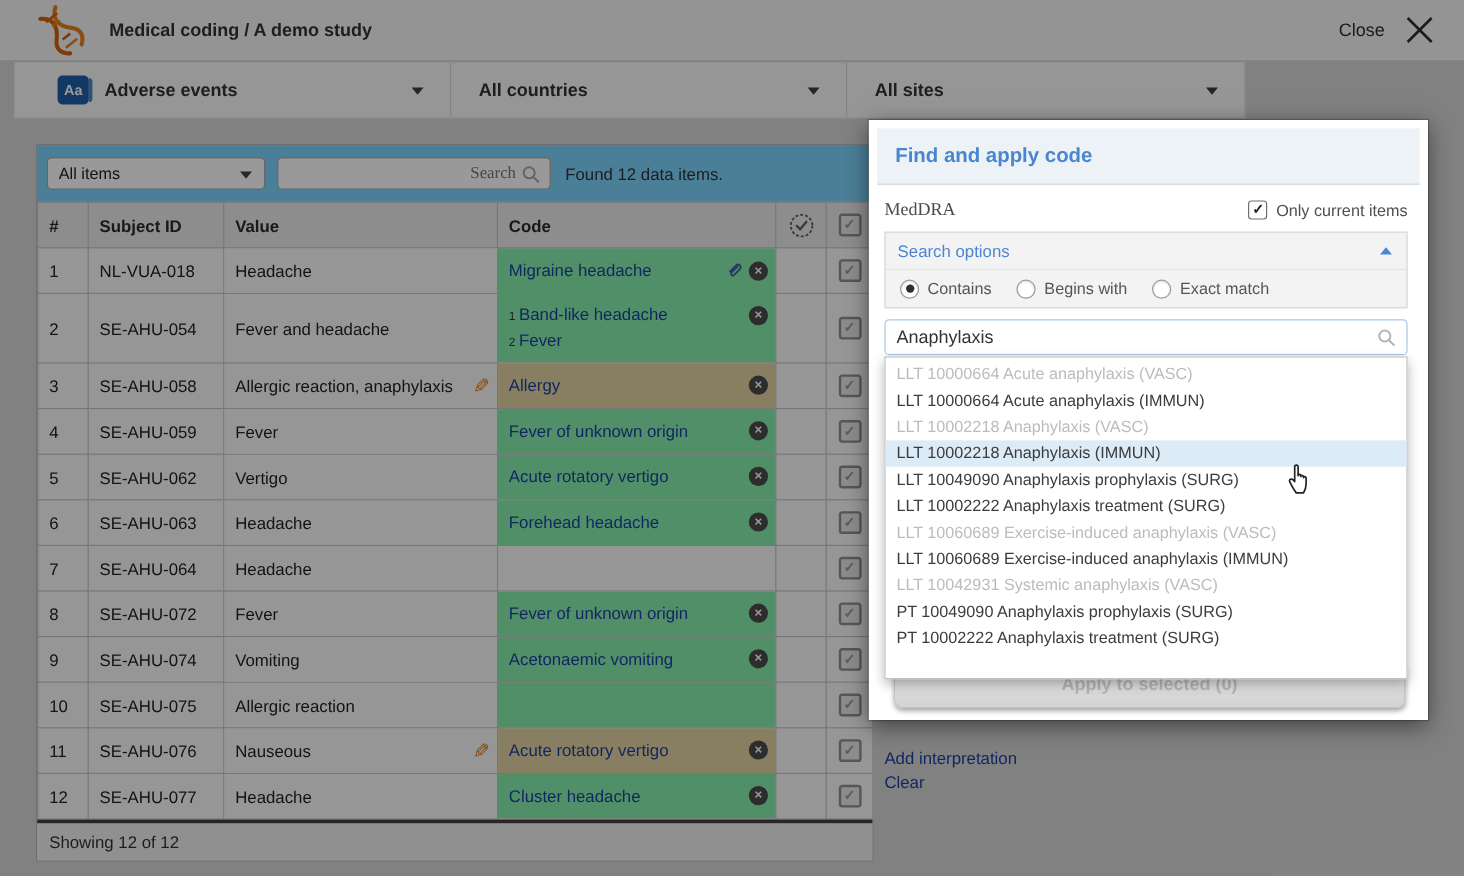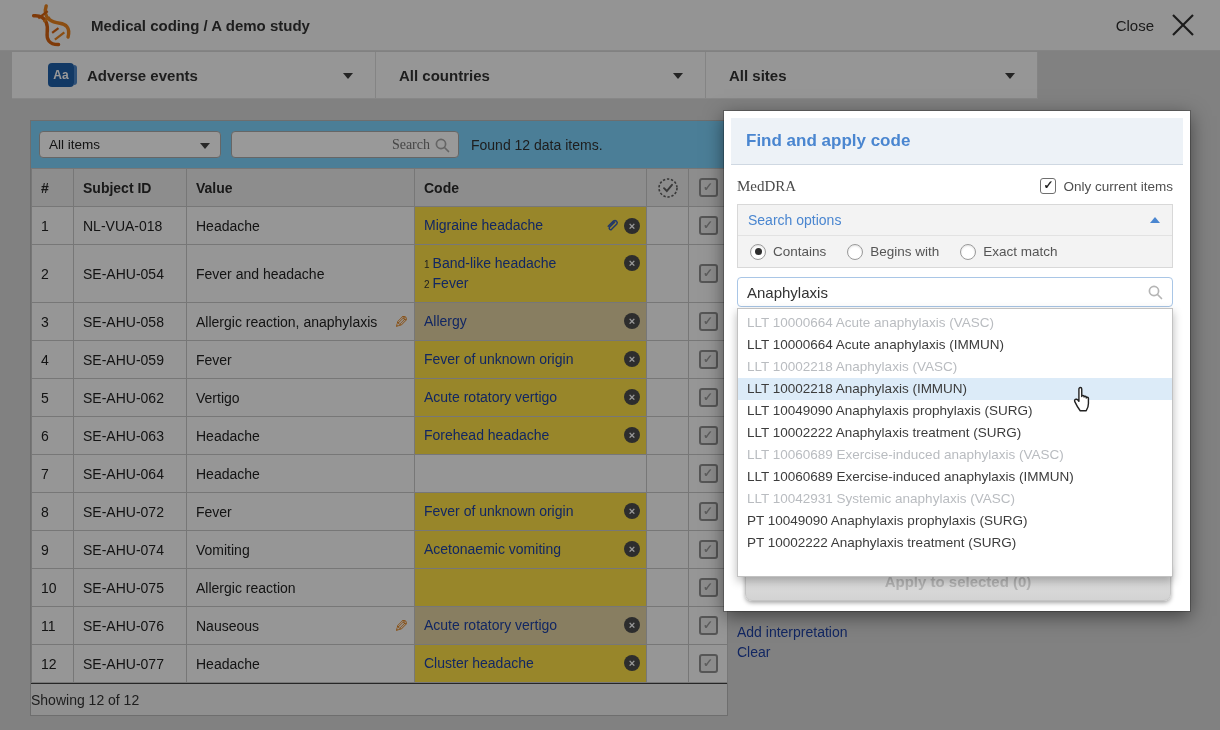--- a/index.html
+++ b/index.html
@@ -51,43 +51,43 @@
   table.grid th{height:37px;background:#ececec;text-align:left;font-size:14px;font-weight:700;color:#2b2b2b;}
   table.grid th .hpad, table.grid td .hpad{padding-left:9px;}
   table.grid td{height:37px;font-size:14px;color:#222;background:#fbfbfb;}
   tr.tall td{height:57px;}
   td.cell-num{color:#333;}
   td.cell-subj{color:#1d1d1d;}
   td.cell-value{position:relative;color:#1f41a3;}
   td.cell-value .val-text{padding-left:9px;}
   .pencil{position:absolute;right:6px;top:50%;transform:translateY(-50%) scaleX(-1);color:#e07b10;font-size:17px;line-height:1;}
   td.cell-code{position:relative;}
-  td.cell-code.coded{background:#fde047;}
+  td.cell-code.coded{background:#86efac;}
   td.cell-code.warn{background:#e3d3a2;}
   .code-lines{padding:4px 44px 4px 9px;color:#1f41a3;}
   .code-line{line-height:19px;}
   .code-line .ord{font-size:10px;color:#333;margin-right:3px;}
   .code-icons{position:absolute;right:6px;top:10px;display:flex;align-items:center;gap:4px;}
   .x-circle{width:16px;height:16px;border-radius:50%;background:#4b4b4b;color:#fff;font-size:11px;line-height:16px;
           text-align:center;font-weight:700;cursor:pointer;}
   .cb{width:15px;height:15px;border:2px solid #909090;border-radius:3px;background:#e9e9e9;margin:0 auto;
           color:#9b9b9b;font-size:12px;line-height:14px;text-align:center;font-weight:700;cursor:pointer;}
   .seal-wrap{display:flex;justify-content:center;}
-  .tfooter{height:31px;background:#f0f0f0;border-top:1px solid #404040;display:flex;align-items:center;
-          font-size:14px;color:#333;}
+  .tfooter{height:31px;background:#f0f0f0;border-top:3px solid #404040;display:flex;align-items:center;
+          font-size:14px;color:#333;padding-left:10px;}
 
   
   .side-links{position:absolute;left:737px;top:622px;display:flex;flex-direction:column;}
   .side-links a{font-size:14px;color:#1f41a3;line-height:20px;text-decoration:none;cursor:pointer;}
 
   
   .overlay{position:absolute;left:0;top:0;width:1220px;height:730px;background:rgba(0,0,0,0.40);z-index:5;}
 
   
-  .dialog{position:absolute;left:724px;top:111px;width:466px;height:500px;background:#fff;z-index:10;
+  .dialog{position:absolute;left:724px;top:100px;width:466px;height:500px;background:#fff;z-index:10;
           box-shadow:0 0 0 1px rgba(0,0,0,0.22), 0 5px 18px rgba(0,0,0,0.5);}
   .dlg-header{position:absolute;left:7px;top:7px;right:7px;height:46px;background:#edf2f7;border-bottom:1px solid #cfd8e2;
           display:flex;align-items:center;}
   .dlg-title{margin-left:15px;font-size:17px;font-weight:700;color:#4a86d0;}
   .dlg-row-dict{position:absolute;left:13px;right:17px;top:64px;height:22px;display:flex;align-items:center;justify-content:space-between;}
   .dict-label{font-size:15px;color:#4a4a4a;font-family:Liberation Serif, serif;}
   .chk-group{display:flex;align-items:center;gap:7px;cursor:pointer;}
   .chk{width:14px;height:14px;border:1.5px solid #6f6f6f;border-radius:3px;background:#fff;color:#222;
           font-size:12px;line-height:13px;text-align:center;font-weight:700;}
   .chk-label{font-size:13.5px;color:#4f4f4f;}

